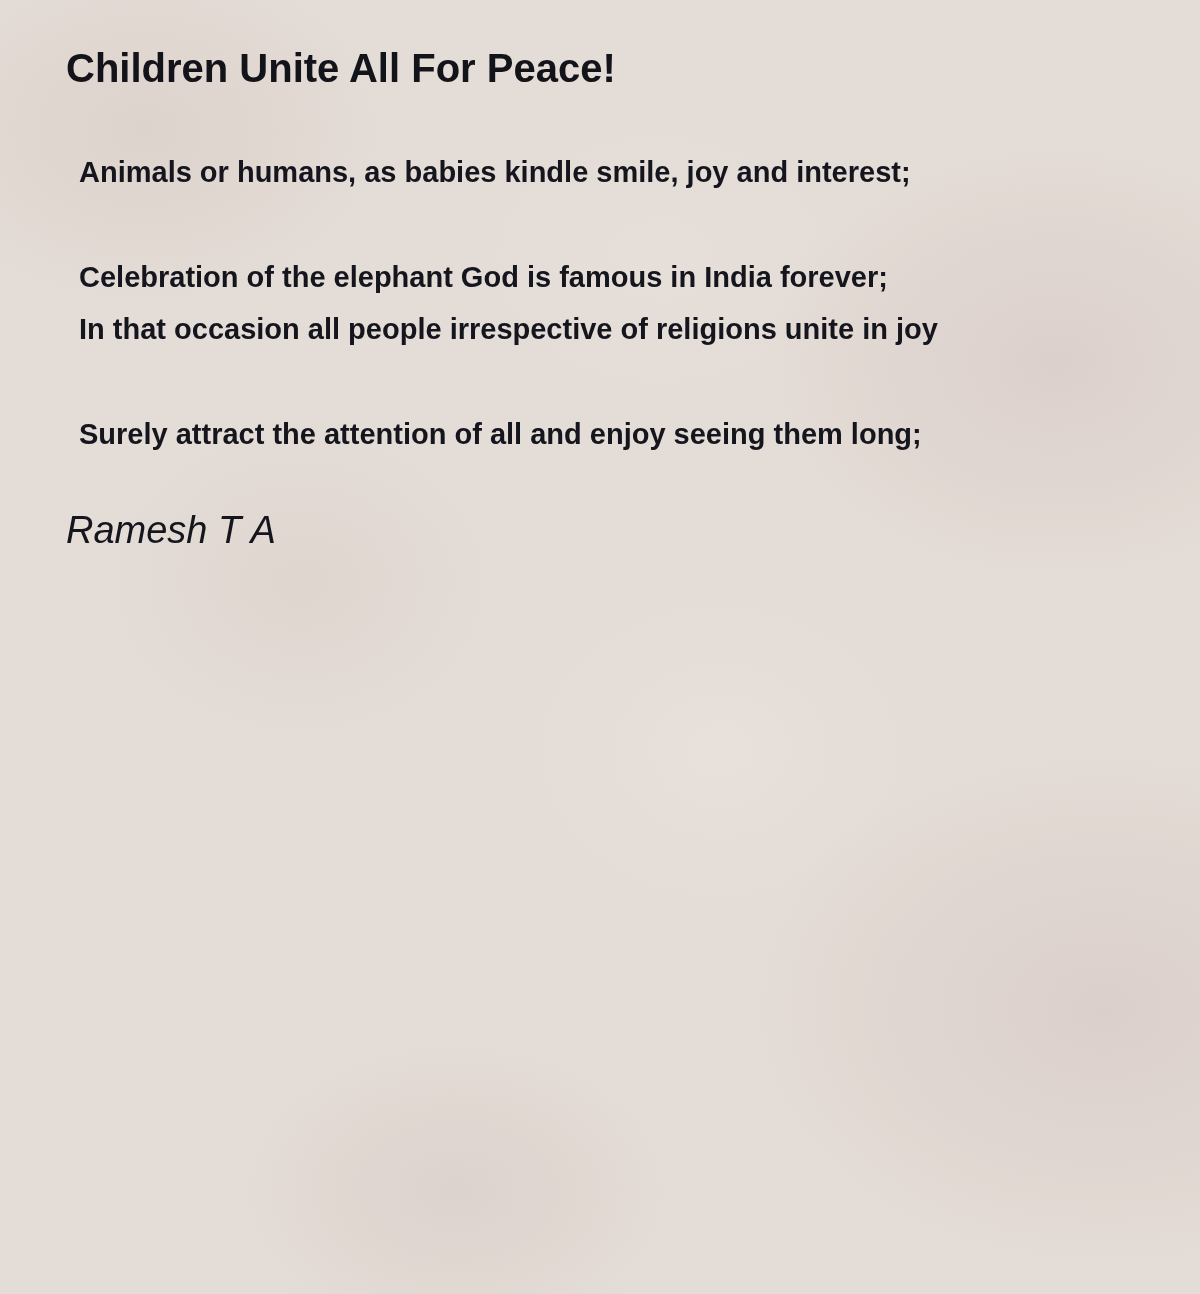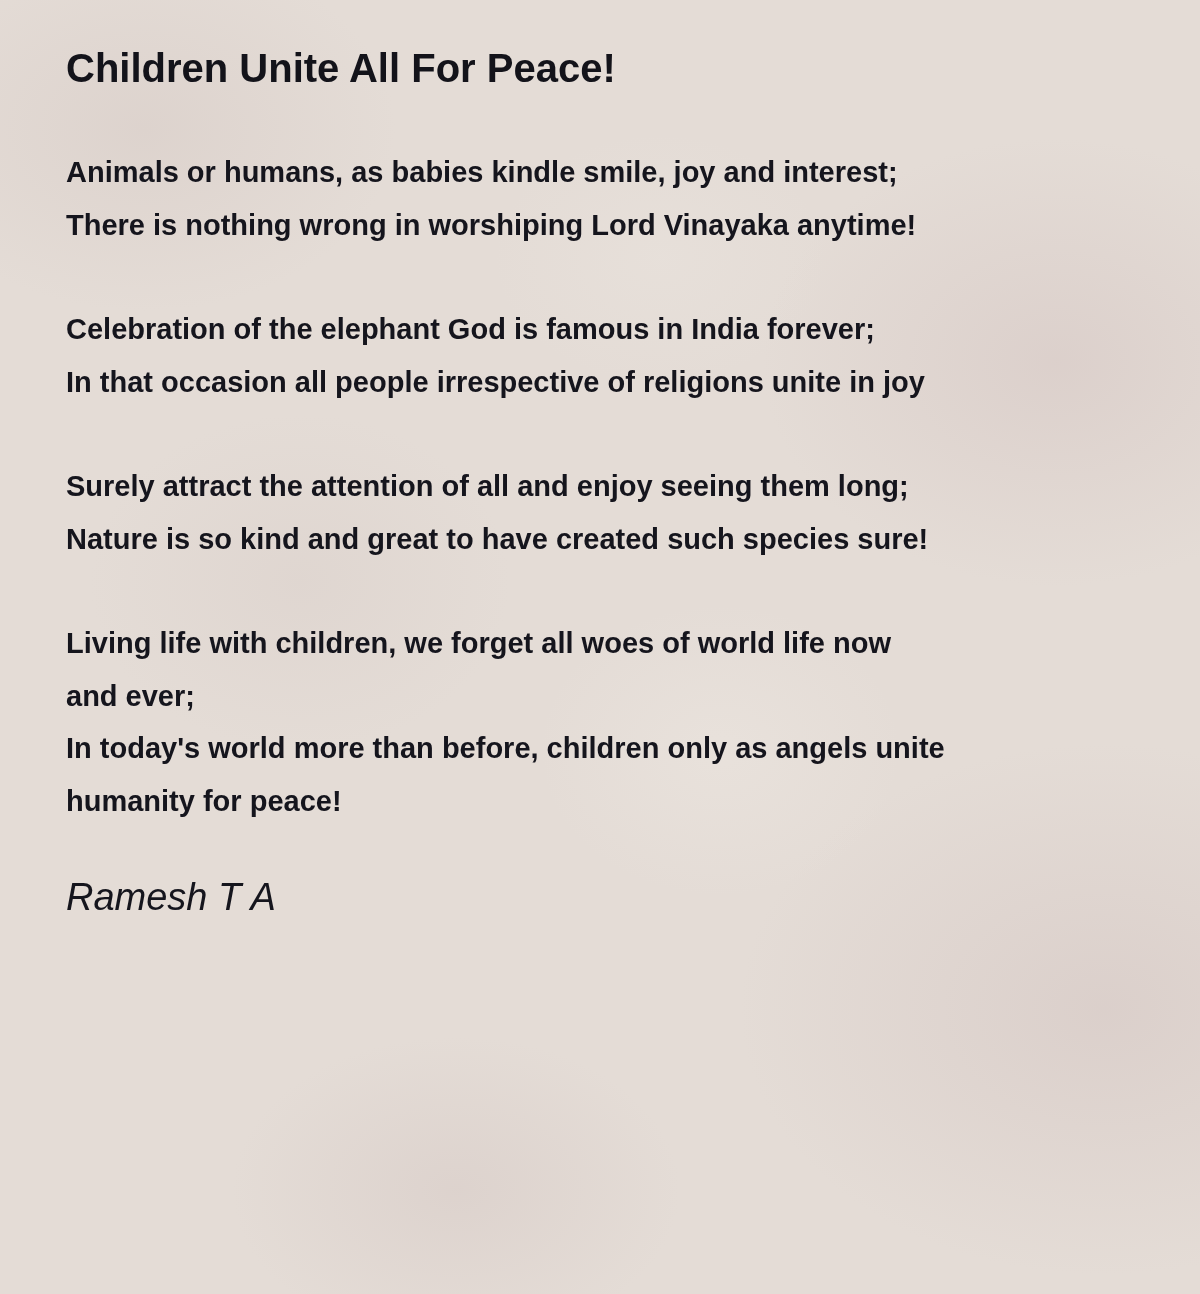--- a/index.html
+++ b/index.html
@@ -29,21 +29,21 @@
   }
   .poem-title {
     margin: 0;
     font-size: 40px;
     font-weight: bold;
     line-height: 52px;
     color: #13131a;
     letter-spacing: 0px;
   }
   .stanza {
-    margin: 52px 0 0 0;
+    margin: 52px 0 0 13px;
     font-size: 29px;
     font-weight: bold;
     line-height: 52.5px;
     color: #15151d;
   }
   .poem-line {
     white-space: nowrap;
   }
   .poem-author {
     margin: 46px 0 0 0;
@@ -56,32 +56,24 @@
 </style>
 </head>
 <body>
 
 <div class="poem-page">
   <h1 class="poem-title">Children Unite All For Peace!</h1>
 
   <div id="poem-body">
       <div class="stanza">
         <div class="poem-line">Animals or humans, as babies kindle smile, joy and interest;</div>
-        <div class="poem-line">There is nothing wrong in worshiping Lord Vinayaka anytime!</div>
       </div>
       <div class="stanza">
         <div class="poem-line">Celebration of the elephant God is famous in India forever;</div>
         <div class="poem-line">In that occasion all people irrespective of religions unite in joy</div>
       </div>
       <div class="stanza">
         <div class="poem-line">Surely attract the attention of all and enjoy seeing them long;</div>
-        <div class="poem-line">Nature is so kind and great to have created such species sure!</div>
-      </div>
-      <div class="stanza">
-        <div class="poem-line">Living life with children, we forget all woes of world life now</div>
-        <div class="poem-line">and ever;</div>
-        <div class="poem-line">In today's world more than before, children only as angels unite</div>
-        <div class="poem-line">humanity for peace!</div>
       </div>
     </div>
 
   <div class="poem-author">Ramesh T A</div>
 </div>
 
 </body></html>

